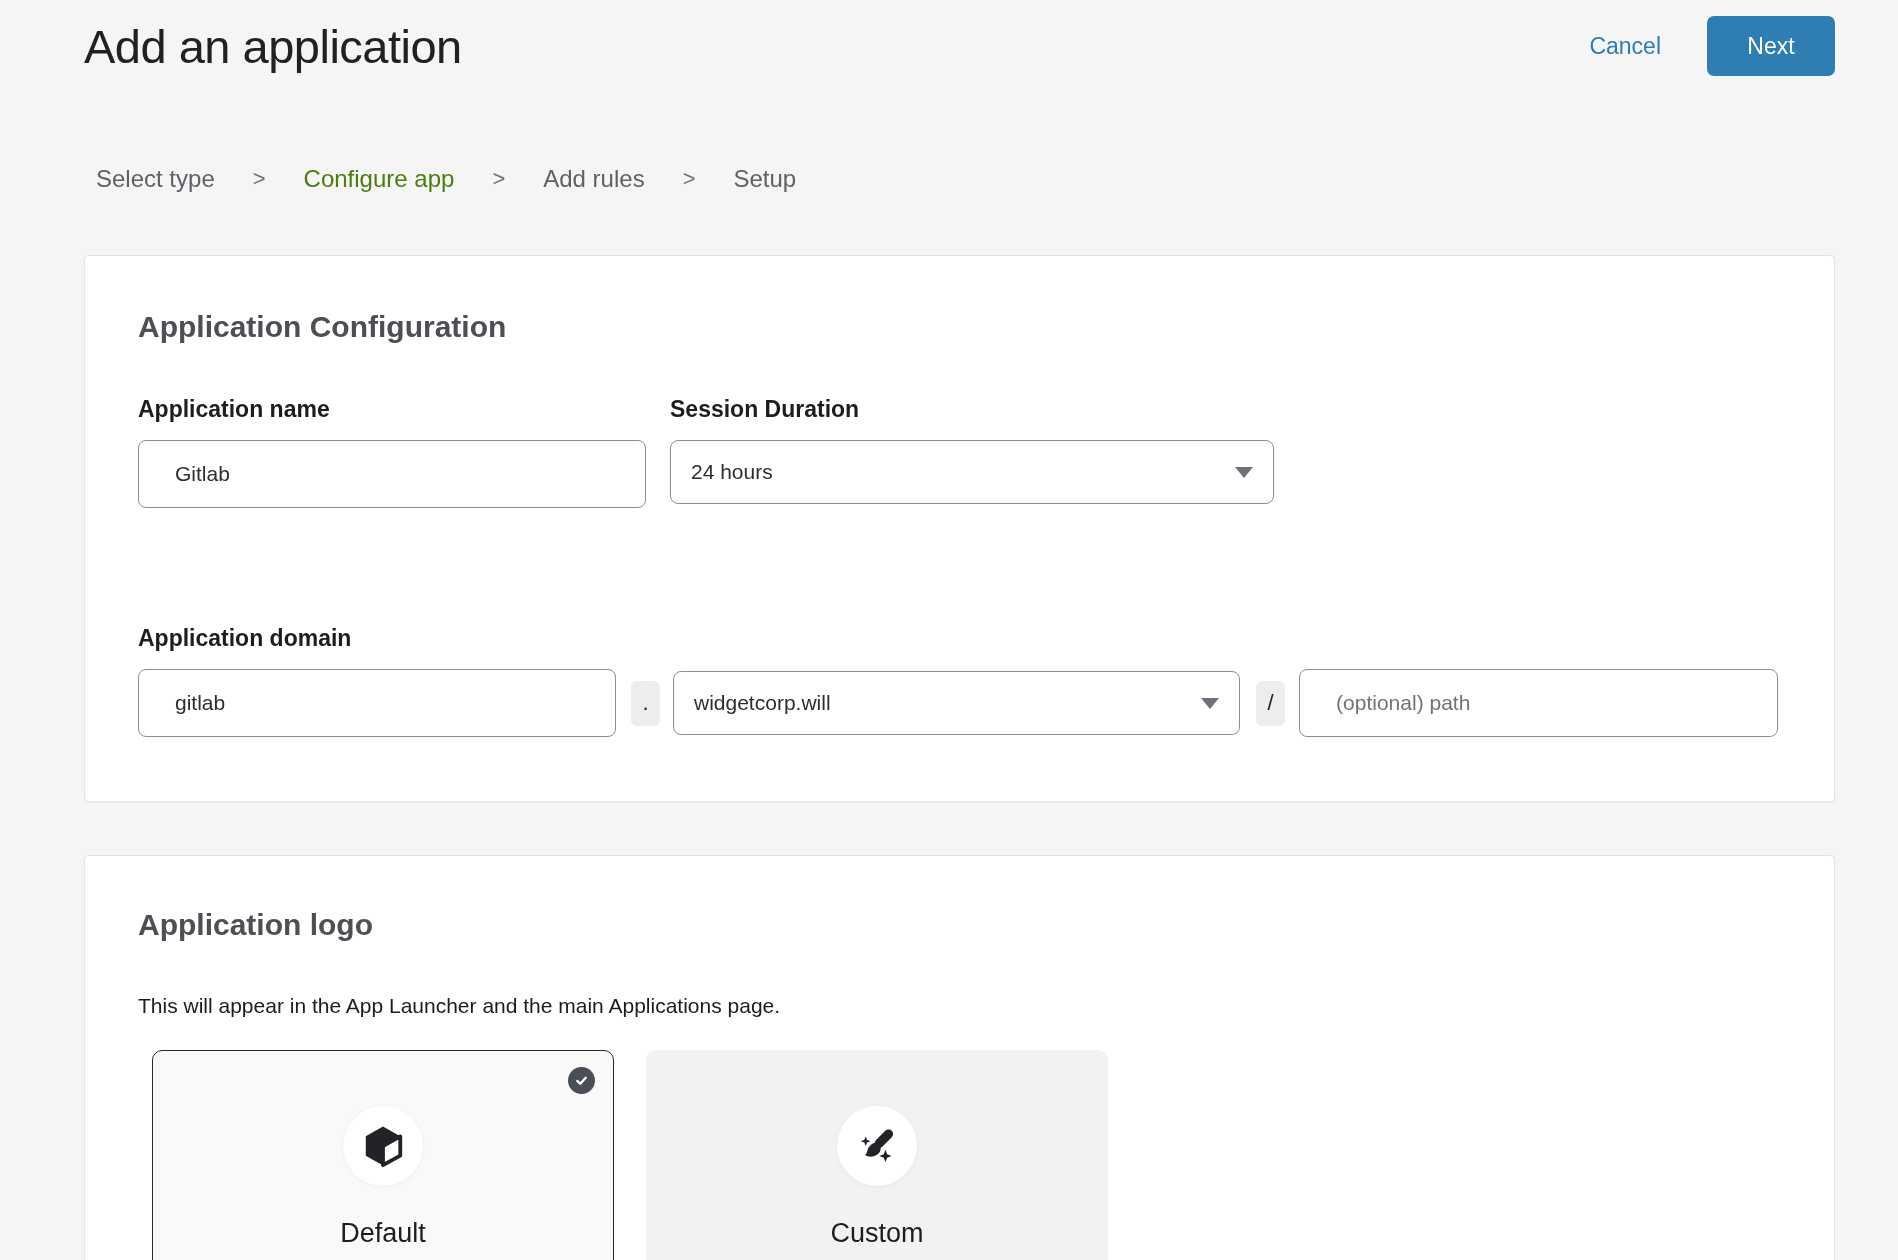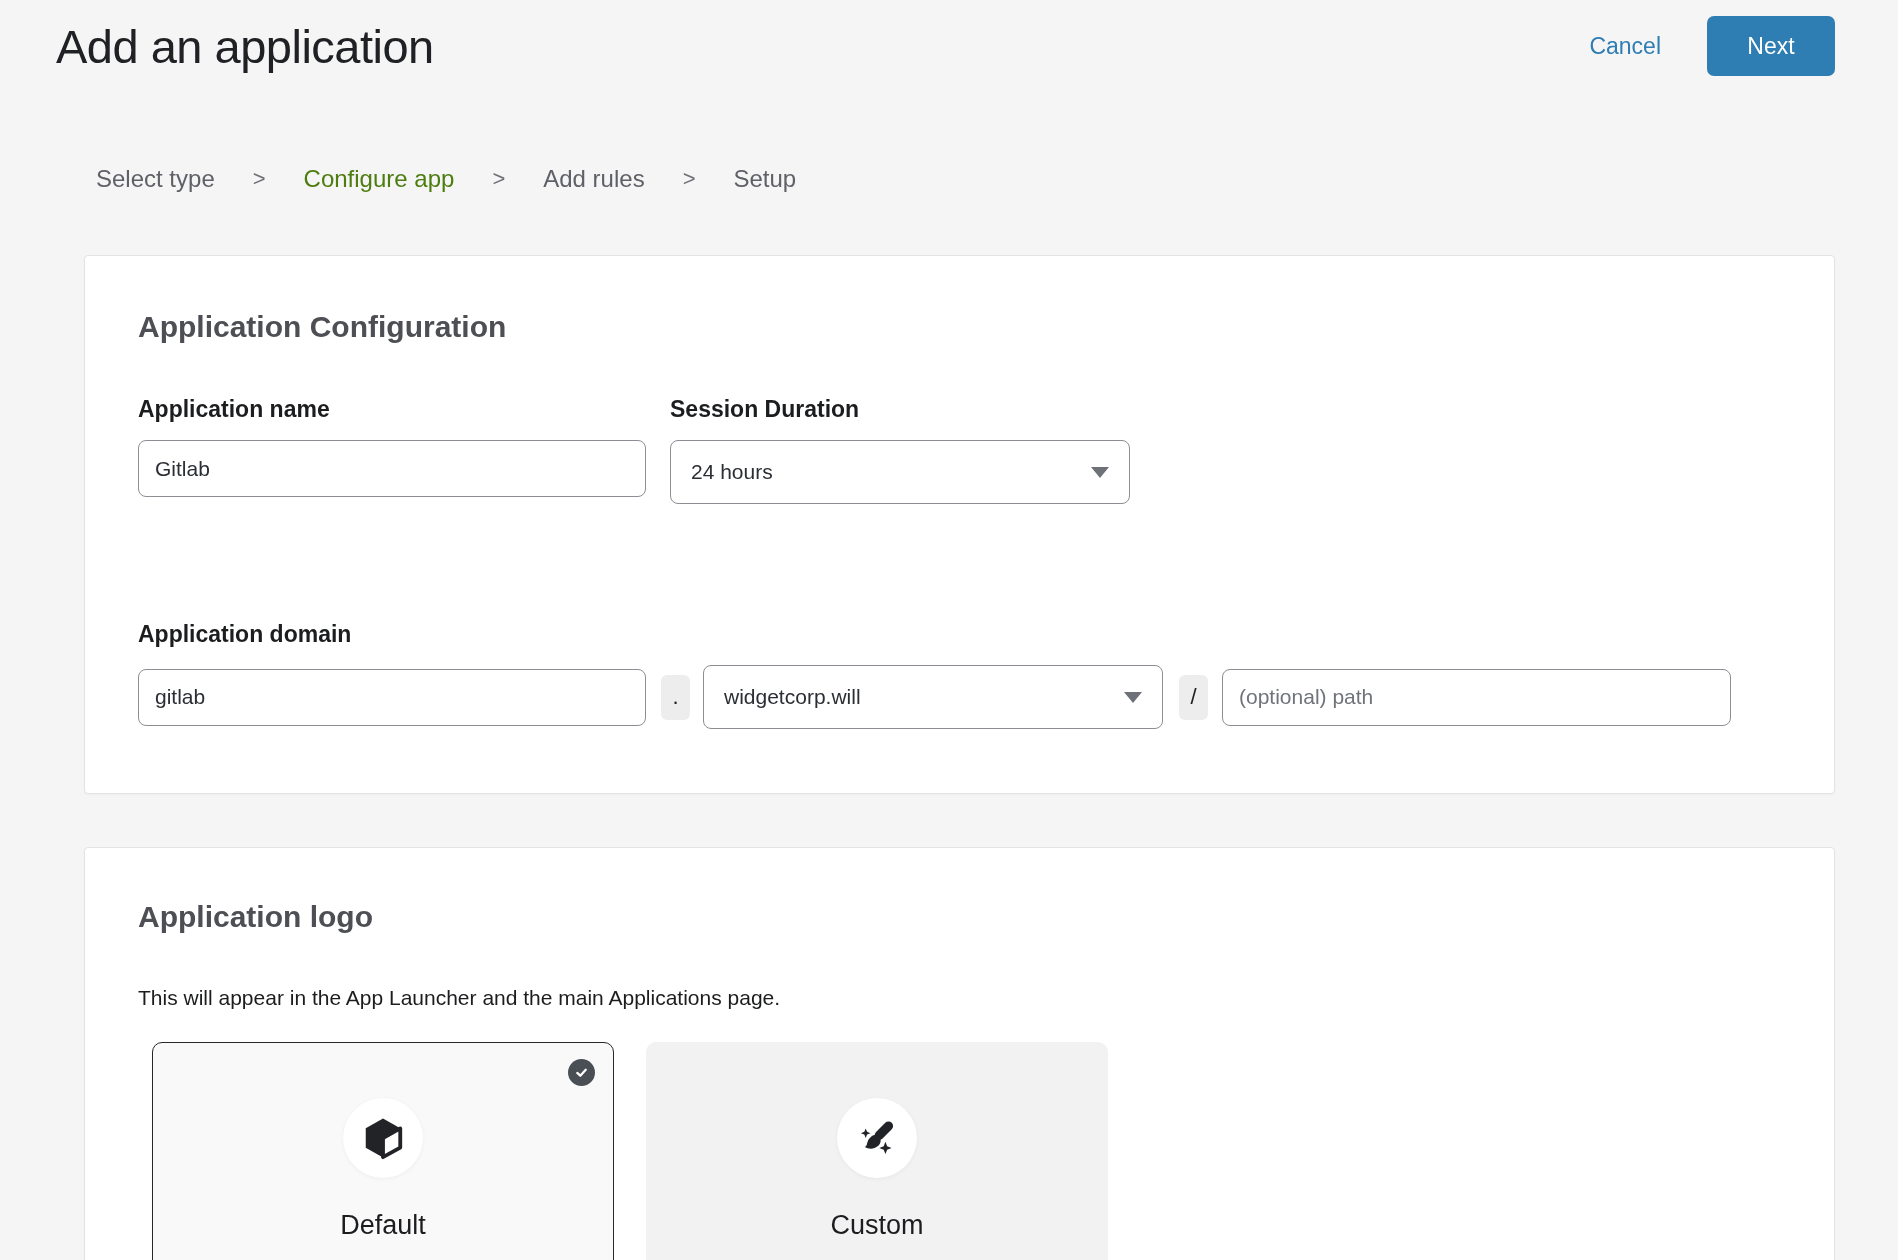--- a/index.html
+++ b/index.html
@@ -16,21 +16,21 @@
   html,body{margin:0;padding:0;}
   body{
     width:1898px;height:1260px;overflow:hidden;
     background:var(--page-bg);
     font-family:"Liberation Sans","DejaVu Sans",sans-serif;
     color:var(--ink);
   }
   
   .header{
     height:92px;display:flex;align-items:center;
-    padding:0 63px 0 56px;
+    padding:0 63px 0 84px;
   }
   .page-title{
     font-size:47px;font-weight:300;letter-spacing:-0.5px;color:#202124;
     flex:1 1 auto;margin:0;
   }
   .cancel-link{
     font-size:23px;color:var(--accent-blue);cursor:pointer;
     margin-right:46px;
   }
   .next-btn{
@@ -59,27 +59,27 @@
     margin:0;font-size:30px;font-weight:700;color:var(--ink-soft);
   }
   
   .fields-row{display:flex;gap:24px;margin-top:52px;}
   .field{width:508px;}
   .field-label{
     display:block;font-size:23px;font-weight:700;color:var(--ink);
     margin-bottom:17px;
   }
   .text-input{
-    width:100%;height:57px;border:1px solid var(--input-border);border-radius:8px;
+    width:100%;height:68px;border:1px solid var(--input-border);border-radius:8px;
     font-family:inherit;font-size:21px;color:#2b2e33;
-    padding:0 16px;background:#fff;outline:none;
+    padding:0 36px;background:#fff;outline:none;
   }
   .text-input::placeholder{color:#70747a;}
   .select{
-    position:relative;width:460px;height:64px;
+    position:relative;width:604px;height:64px;
     border:1px solid var(--input-border);border-radius:8px;background:#fff;
     display:flex;align-items:center;padding:0 48px 0 20px;
     font-size:21px;color:#2b2e33;cursor:pointer;
   }
   .select .caret{
     position:absolute;right:20px;top:50%;margin-top:-5px;
     width:0;height:0;
     border-left:9px solid transparent;border-right:9px solid transparent;
     border-top:11px solid #6e7177;
   }

